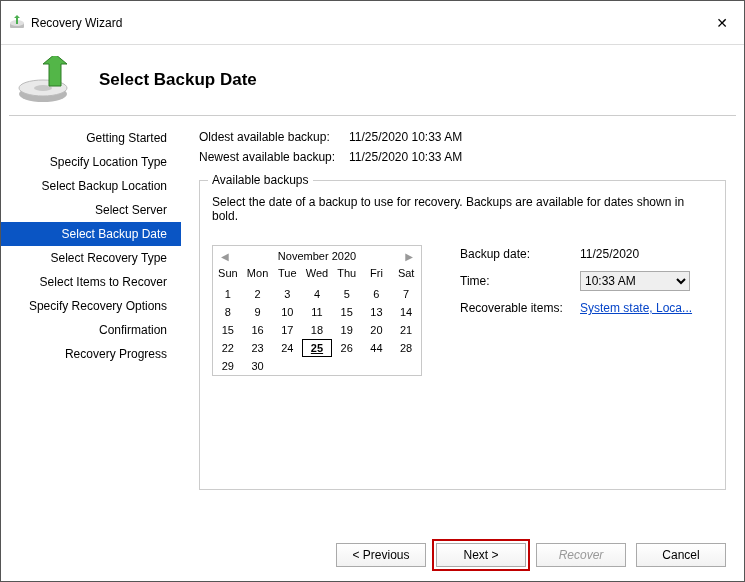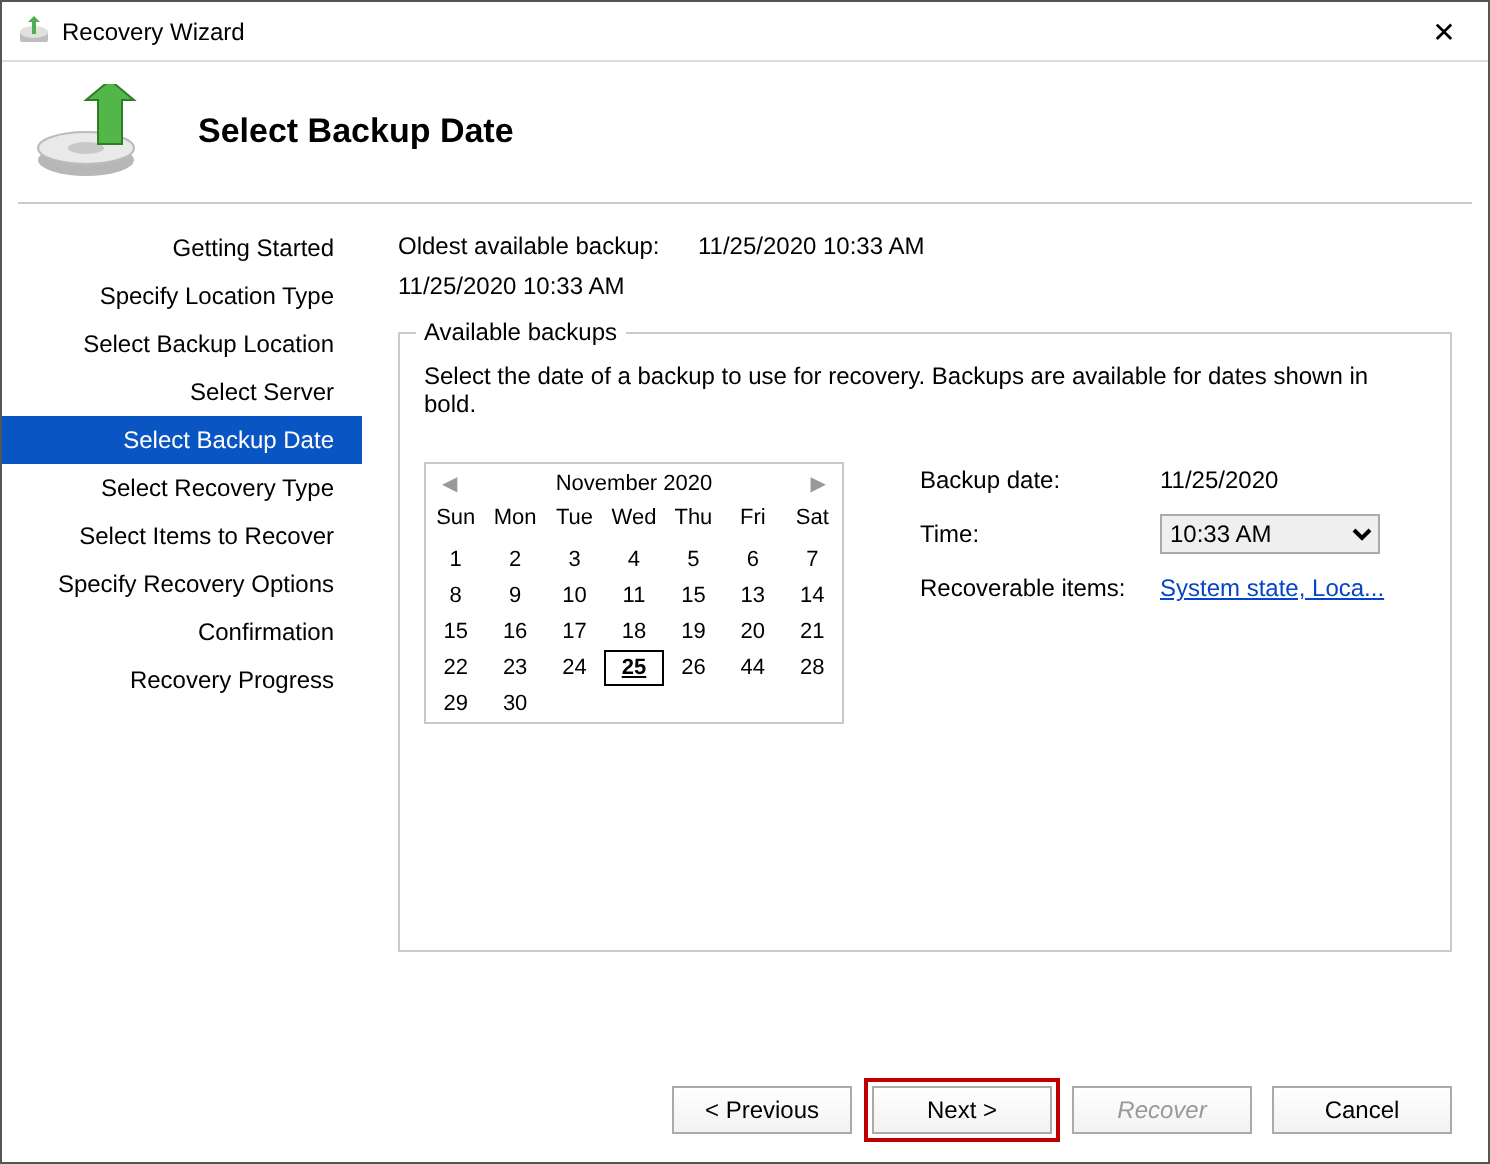--- a/index.html
+++ b/index.html
@@ -8,21 +8,21 @@
     font-family: "Segoe UI", Tahoma, sans-serif;
     font-size: 12px;
     color: #000;
     background: #fff;
     width: 745px;
     height: 582px;
     border: 1px solid #555;
     position: relative;
   }
   .titlebar {
-    height: 30px;
+    height: 44px;
     display: flex;
     align-items: center;
     padding: 0 8px;
     border-bottom: 1px solid #ddd;
   }
   .titlebar .app-icon { width:16px; height:16px; margin-right:6px; }
   .titlebar .title-text { flex: 1; font-size: 12px; }
   .titlebar .close {
     font-size: 14px; width: 28px; text-align: center; cursor: default;
   }
@@ -158,20 +158,21 @@
       <div class="sidebar-item">Confirmation</div>
       <div class="sidebar-item">Recovery Progress</div>
     </div>
 
   <div class="main">
     <div class="row">
       <span class="label">Oldest available backup:</span>
       <span>11/25/2020 10:33 AM</span>
     </div>
     <div class="row">
+      <span class="label">Newest available backup:</span>
       <span>11/25/2020 10:33 AM</span>
     </div>
 
     <div class="fieldset">
       <span class="fieldset-legend">Available backups</span>
       <div class="fs-text">Select the date of a backup to use for recovery. Backups are available for dates shown in bold.</div>
 
       <div class="fs-flex">
         <div class="calendar">
           <div class="cal-head">

